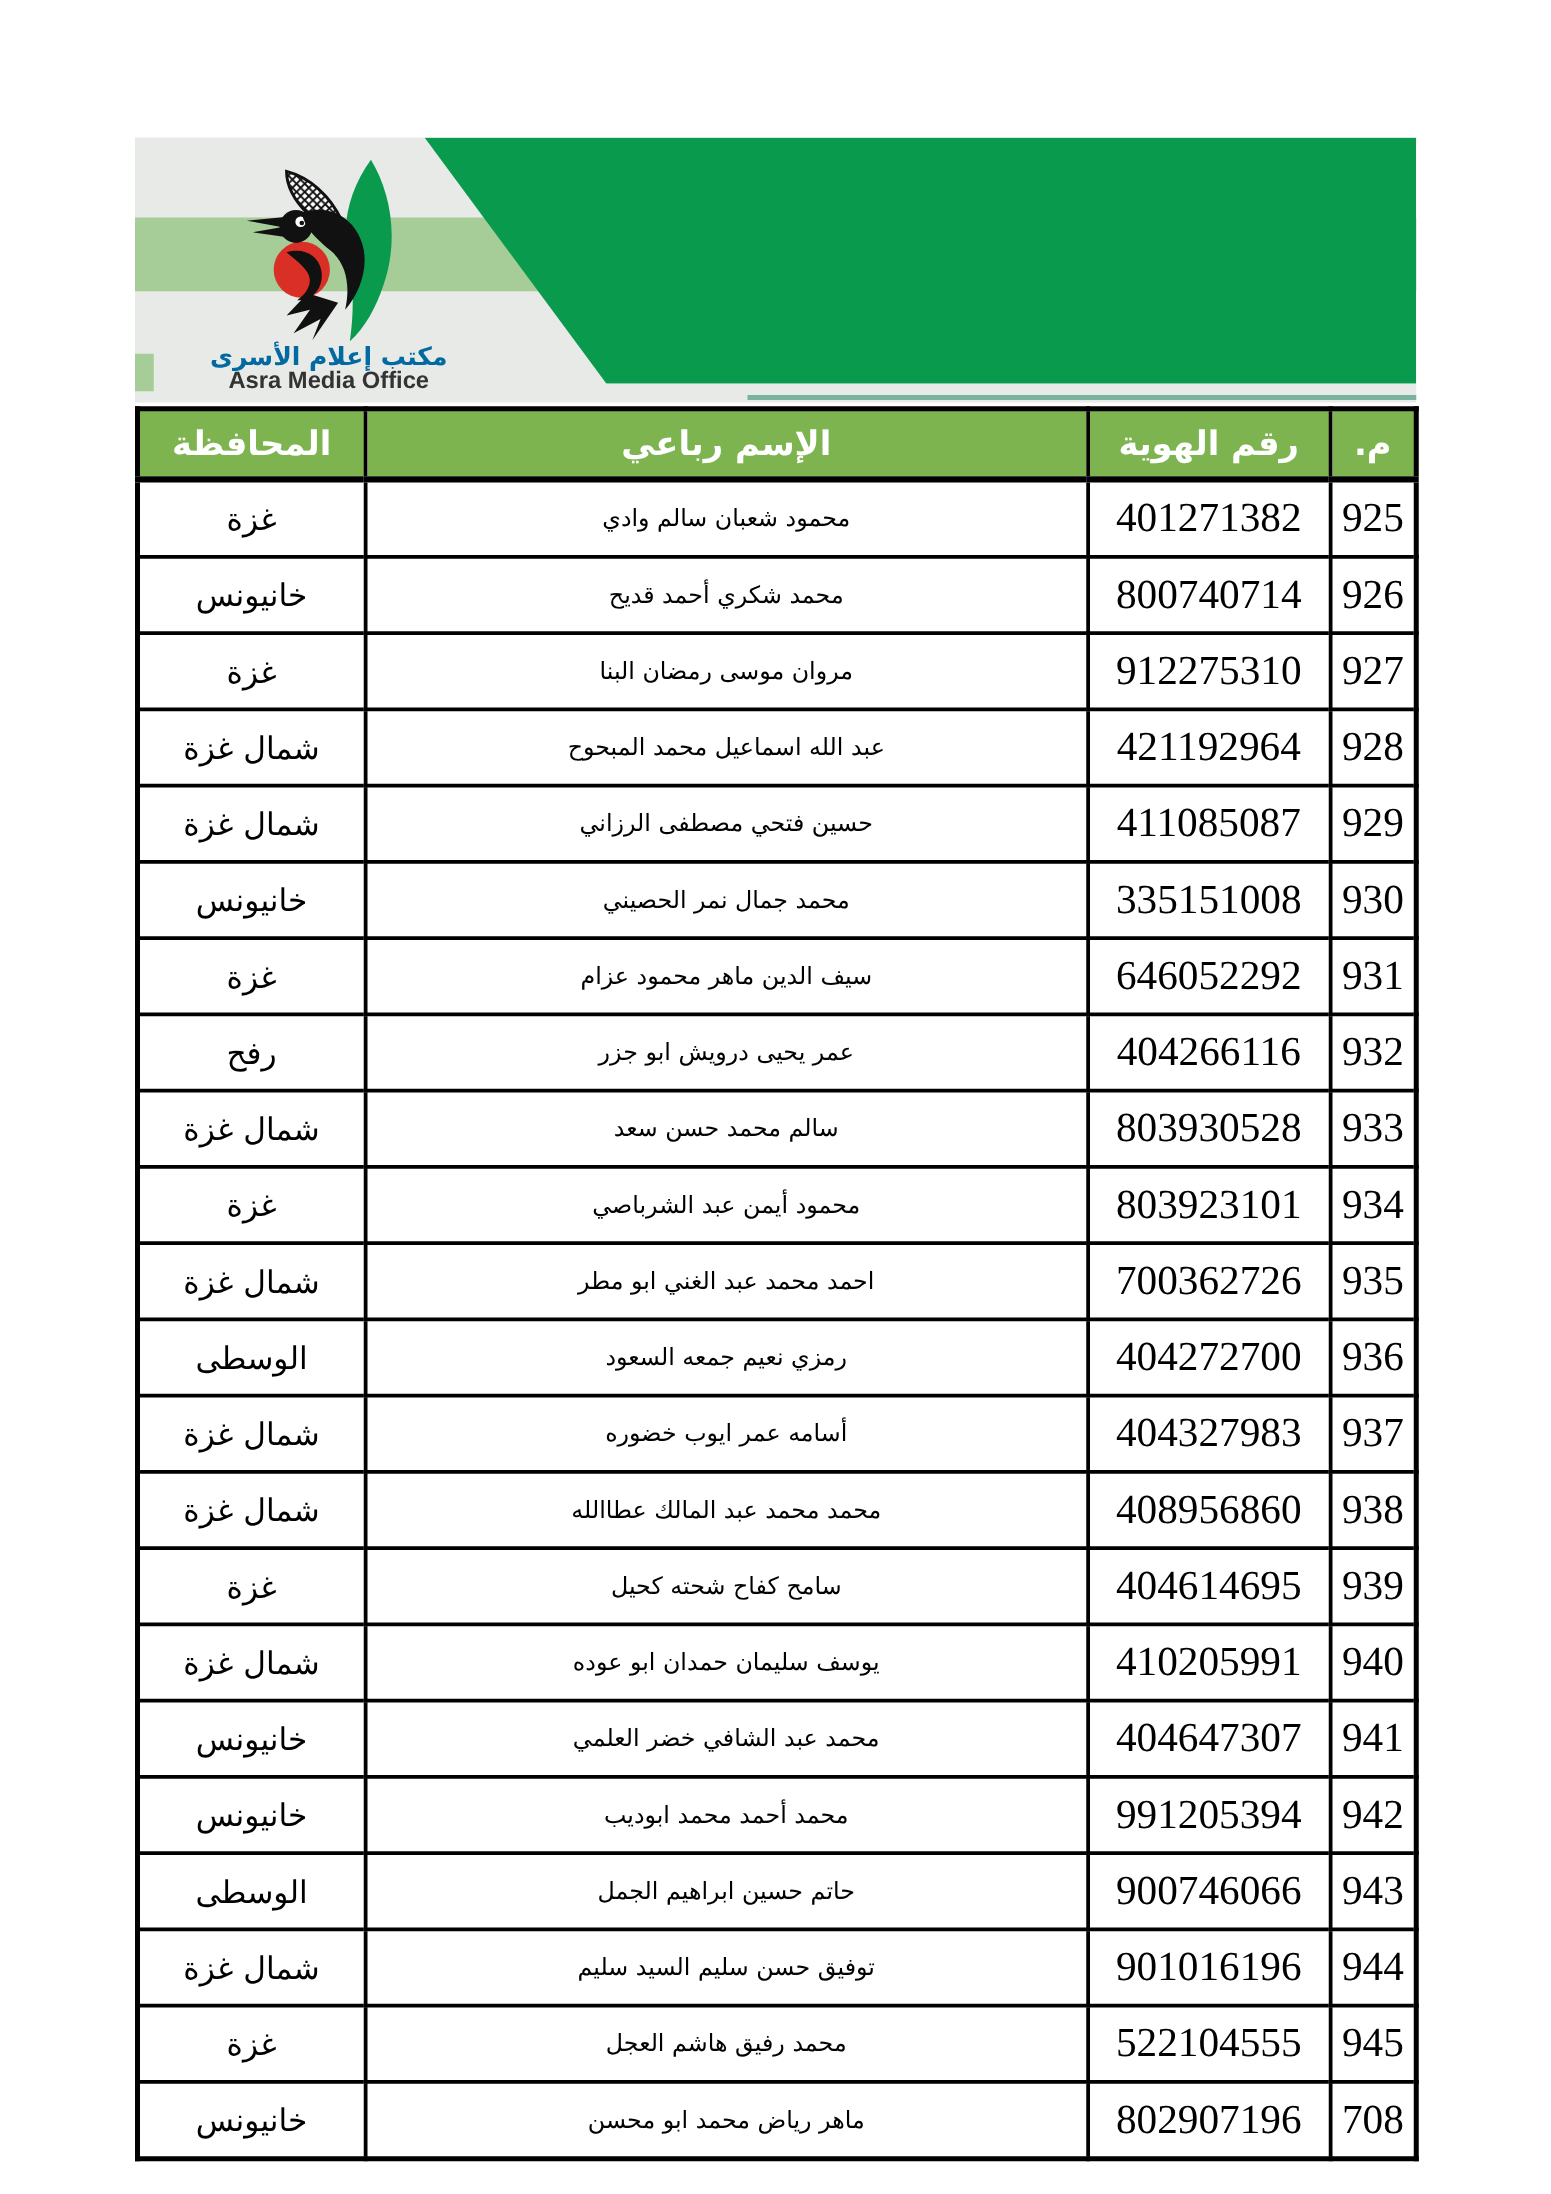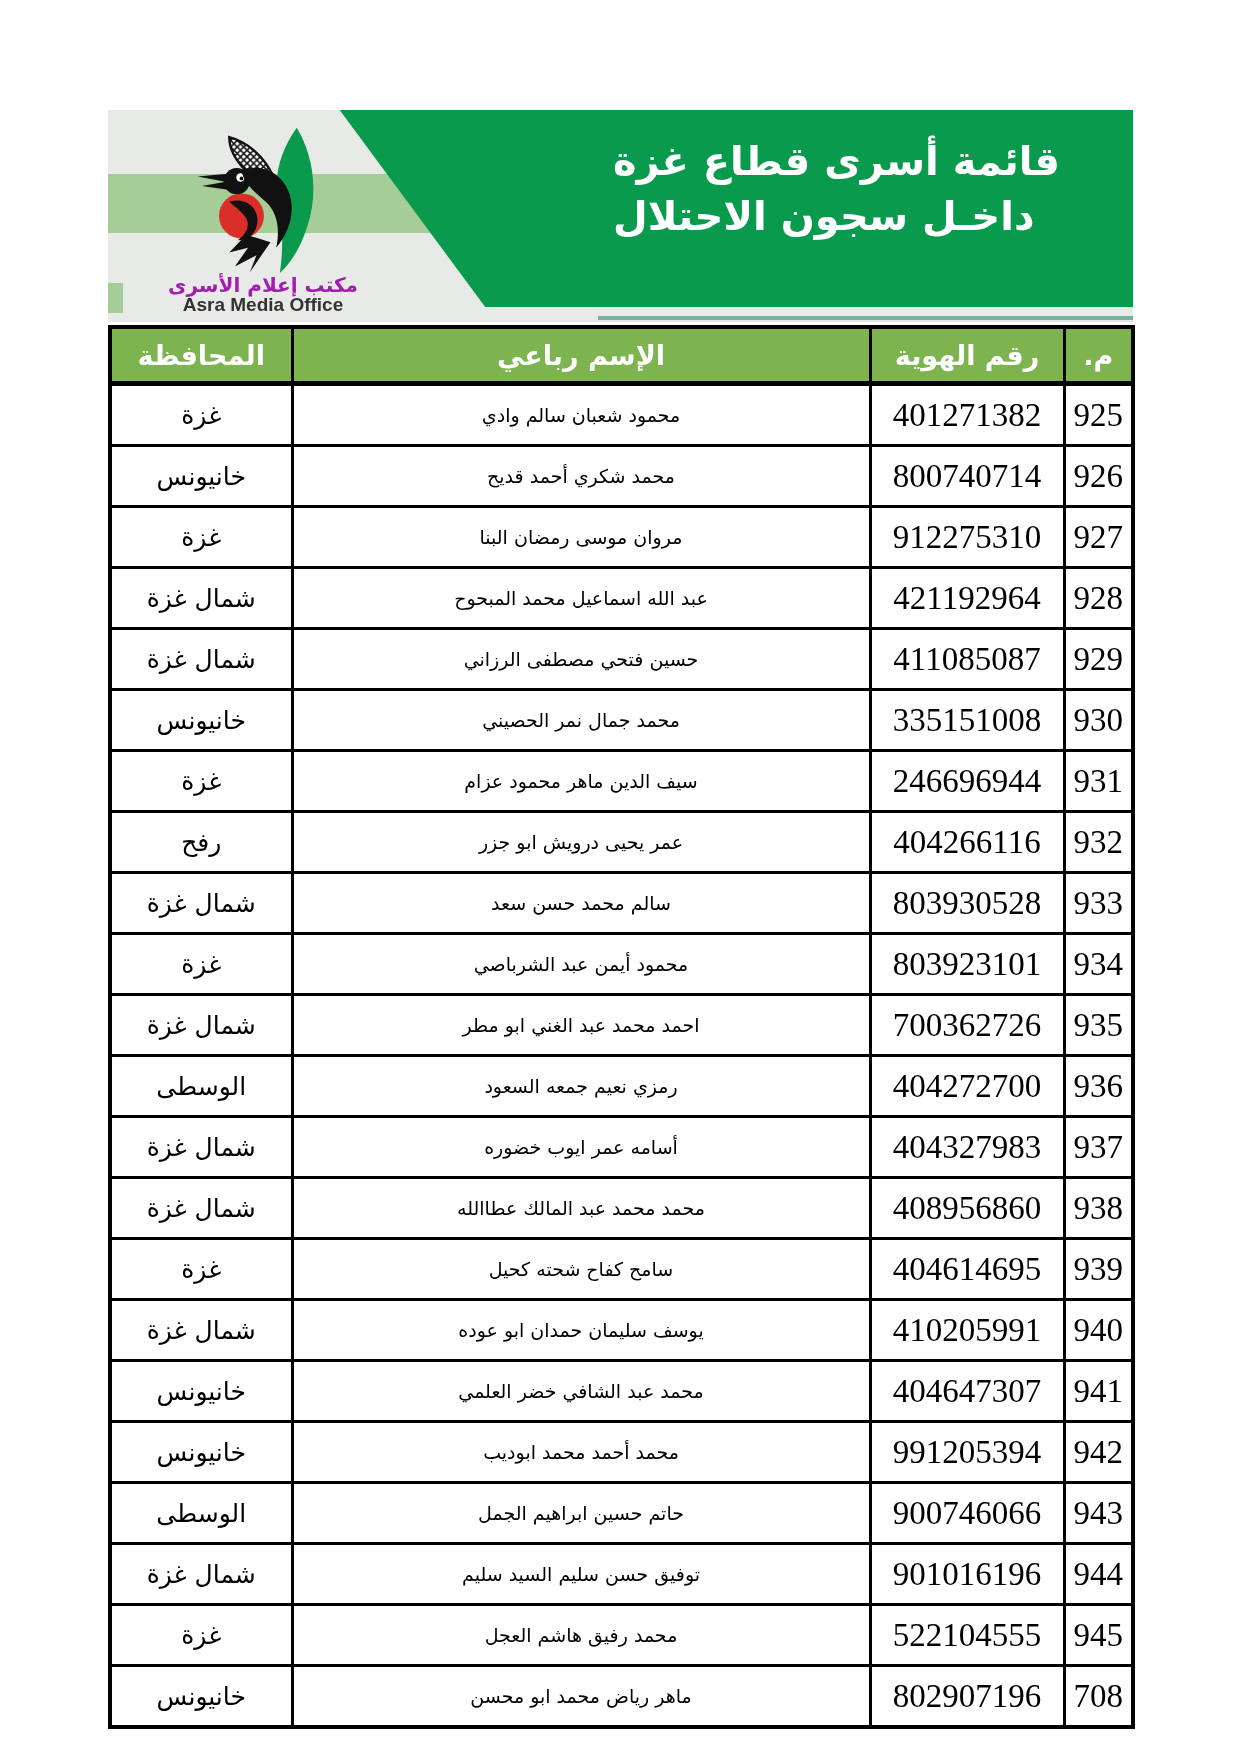--- a/index.html
+++ b/index.html
@@ -39,21 +39,21 @@
     color:#ffffff;font-weight:bold;
     font-size:40px;line-height:55px;
     font-family:"DejaVu Sans", sans-serif;
   }
   .logo{
     position:absolute;left:40px;top:14px;width:230px;height:196px;
     text-align:center;
   }
   .logo svg{display:block;margin:0 auto;}
   .logo-ar{
-    font-size:20px;font-weight:bold;color:#a21caf;line-height:22px;
+    font-size:20px;font-weight:bold;color:#0369a1;line-height:22px;
     direction:rtl;
   }
   .logo-en{
     font-size:19px;font-weight:bold;color:#333333;line-height:18px;
     font-family:"Liberation Sans", sans-serif;
   }
 
   
   .tbl-wrap{position:absolute;left:108px;top:325px;width:1023px;}
   table.prisoners{
@@ -84,24 +84,20 @@
 <body>
 
 <div class="page">
 
   <div class="banner">
     <div class="banner-stripe"></div>
     <div class="banner-green"></div>
     <div class="teal-line"></div>
     <div class="green-tab"></div>
 
-    <div class="banner-title">
-      <div>قائمة أسرى قطاع غزة</div>
-      <div>داخـل سجون الاحتلال</div>
-    </div>
 
     <div class="logo">
       <svg width="150" height="150" viewBox="0 0 160 160">
         <defs>
           <pattern id="kef" width="7" height="7" patternUnits="userSpaceOnUse">
             <rect width="7" height="7" fill="#ffffff"></rect>
             <path d="M0 0 L7 7 M7 0 L0 7" stroke="#111" stroke-width="1.6"></path>
           </pattern>
         </defs>
 
@@ -175,21 +171,21 @@
           <td class="c-gov">شمال غزة</td>
         </tr>
           <tr>
           <td class="c-idx">930</td>
           <td class="c-id">335151008</td>
           <td class="c-name">محمد جمال نمر الحصيني</td>
           <td class="c-gov">خانيونس</td>
         </tr>
           <tr>
           <td class="c-idx">931</td>
-          <td class="c-id">246696944</td>
+          <td class="c-id">646052292</td>
           <td class="c-name">سيف الدين ماهر محمود عزام</td>
           <td class="c-gov">غزة</td>
         </tr>
           <tr>
           <td class="c-idx">932</td>
           <td class="c-id">404266116</td>
           <td class="c-name">عمر يحيى درويش ابو جزر</td>
           <td class="c-gov">رفح</td>
         </tr>
           <tr>

